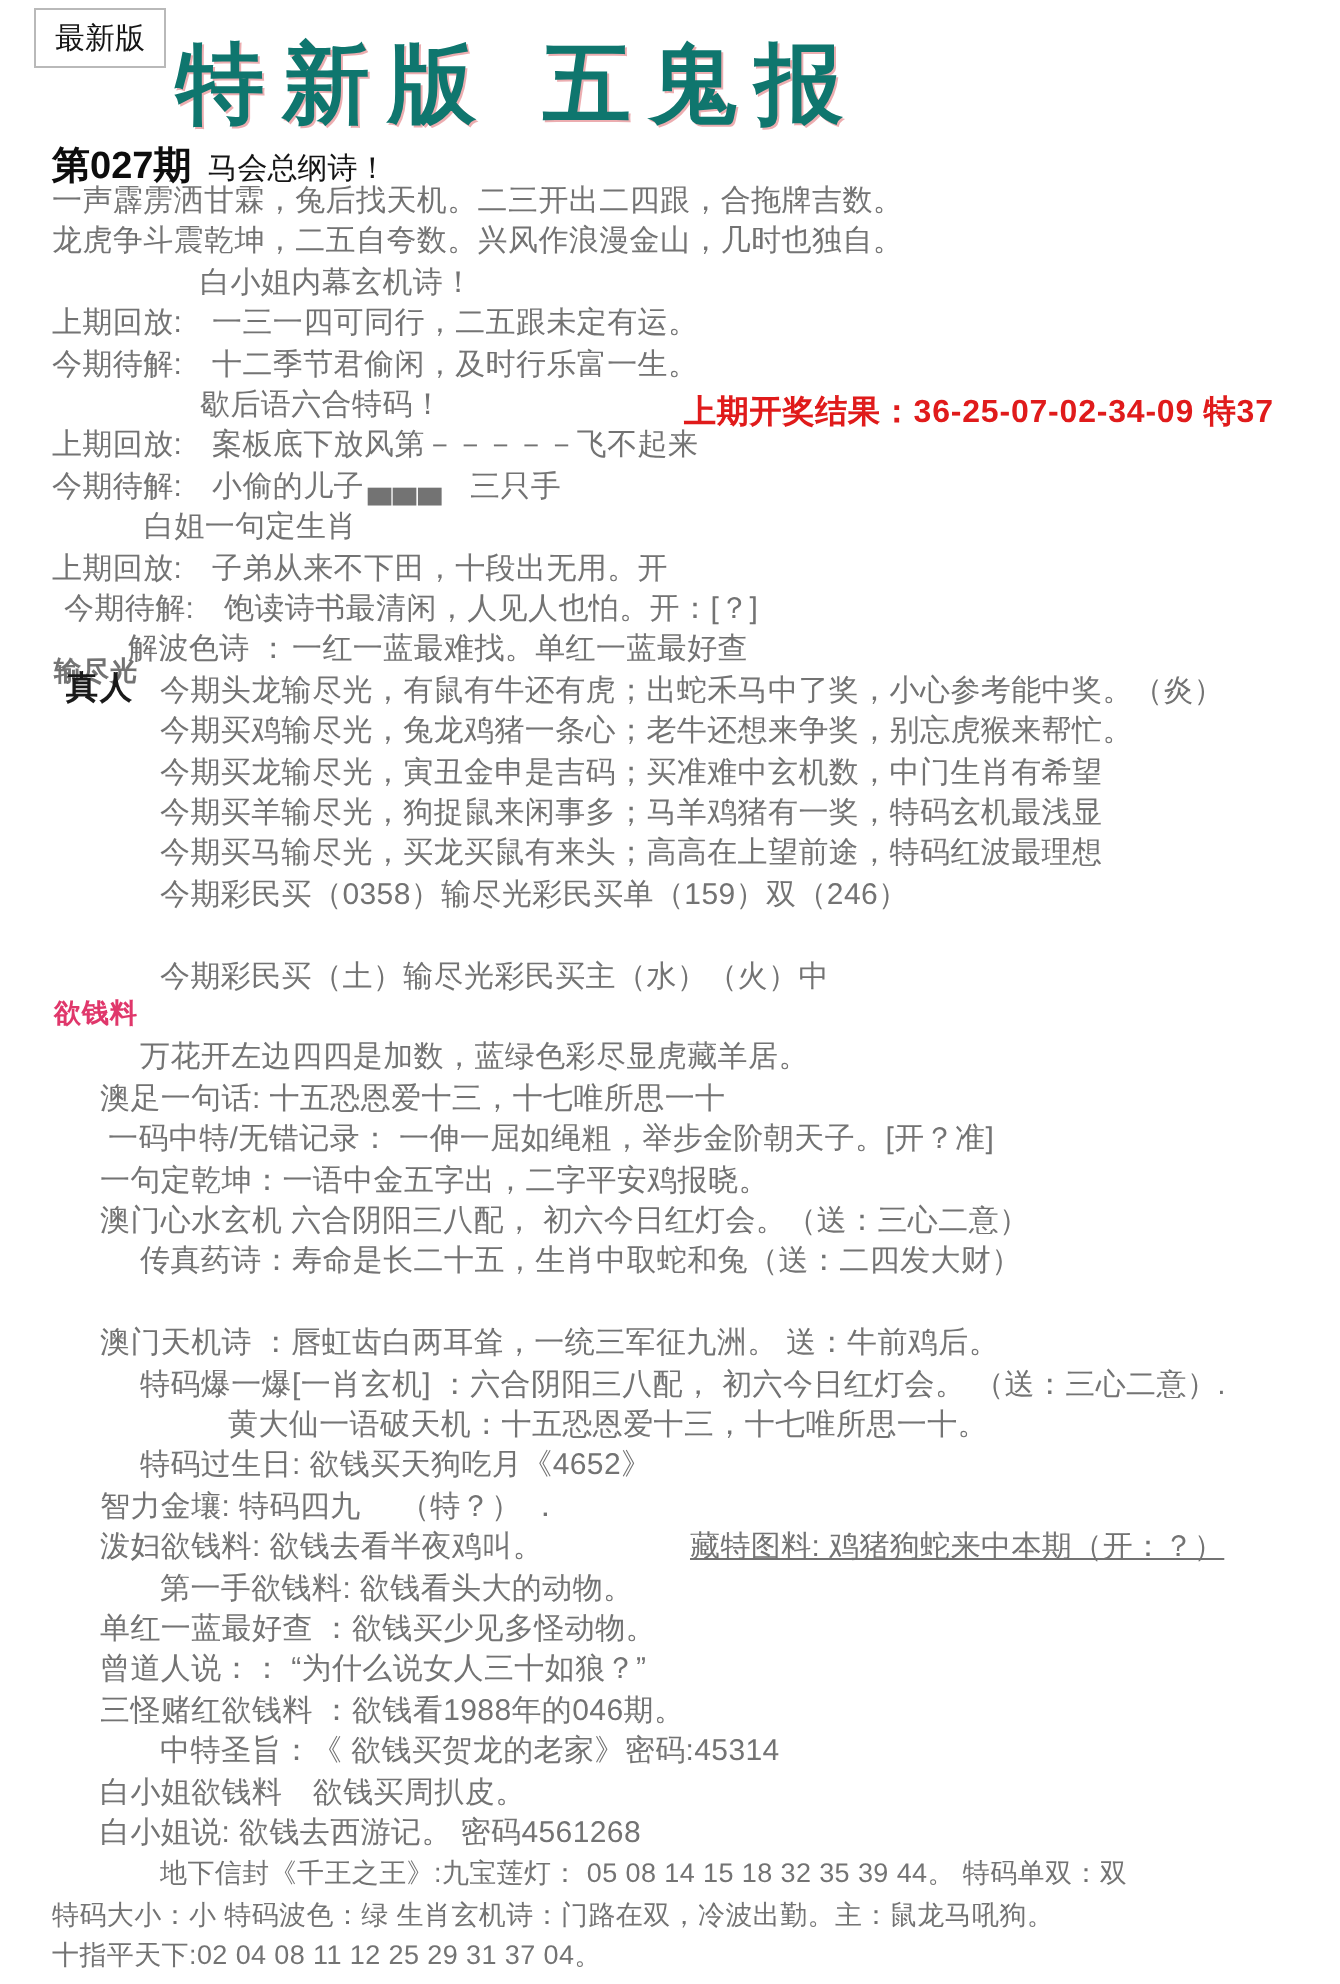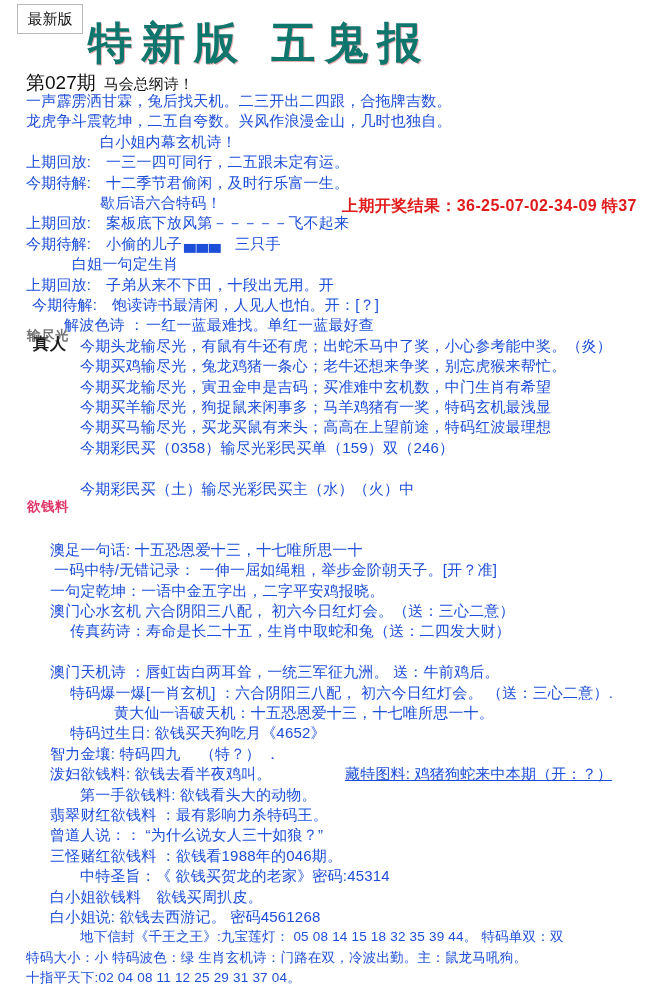--- a/index.html
+++ b/index.html
@@ -62,36 +62,36 @@
   .issue-row {
     position: absolute;
     left: 26px;
     top: 70px;
     display: flex;
     align-items: baseline;
     gap: 8px;
     white-space: nowrap;
   }
   .issue-no {
-    font-weight: normal;
+    font-weight: bold;
     font-size: 19px;
     color: #0d0d0d;
   }
   .issue-sub {
     font-size: 15px;
     color: #151515;
   }
 
   
   .ln {
     position: absolute;
     white-space: nowrap;
     font-size: 15px;
     line-height: 18px;
-    color: #1d4ed8;
+    color: #737373;
     letter-spacing: 0.2px;
   }
   .ln.sm { font-size: 13.5px; }
 
   
   .result {
     position: absolute;
     left: 342px;
     top: 196px;
     font-size: 16px;
@@ -184,36 +184,37 @@
   <div class="ln" style="left: 80px; top: 337px;">今期头龙输尽光，有鼠有牛还有虎；出蛇禾马中了奖，小心参考能中奖。（炎）</div>
   <div class="ln" style="left: 80px; top: 357px;">今期买鸡输尽光，兔龙鸡猪一条心；老牛还想来争奖，别忘虎猴来帮忙。</div>
   <div class="ln" style="left: 80px; top: 378px;">今期买龙输尽光，寅丑金申是吉码；买准难中玄机数，中门生肖有希望</div>
   <div class="ln" style="left: 80px; top: 398px;">今期买羊输尽光，狗捉鼠来闲事多；马羊鸡猪有一奖，特码玄机最浅显</div>
   <div class="ln" style="left: 80px; top: 418px;">今期买马输尽光，买龙买鼠有来头；高高在上望前途，特码红波最理想</div>
   <div class="ln" style="left: 80px; top: 439px;">今期彩民买（0358）输尽光彩民买单（159）双（246）</div>
   <div class="ln" style="left: 80px; top: 480px;">今期彩民买（土）输尽光彩民买主（水）（火）中</div>
 
   <div class="sec-label yu" style="top: 498px;">欲钱料</div>
 
+  <div class="ln" style="left: 70px; top: 520px;">万花开左边四四是加数，蓝绿色彩尽显虎藏羊居。</div>
   <div class="ln" style="left: 50px; top: 541px;">澳足一句话: 十五恐恩爱十三，十七唯所思一十</div>
   <div class="ln" style="left: 54px; top: 561px;">一码中特/无错记录： 一伸一屈如绳粗，举步金阶朝天子。[开？准]</div>
   <div class="ln" style="left: 50px; top: 582px;">一句定乾坤：一语中金五字出，二字平安鸡报晓。</div>
   <div class="ln" style="left: 50px; top: 602px;">澳门心水玄机 六合阴阳三八配， 初六今日红灯会。（送：三心二意）</div>
   <div class="ln" style="left: 70px; top: 622px;">传真药诗：寿命是长二十五，生肖中取蛇和兔（送：二四发大财）</div>
   <div class="ln" style="left: 50px; top: 663px;">澳门天机诗 ：唇虹齿白两耳耸，一统三军征九洲。 送：牛前鸡后。</div>
   <div class="ln" style="left: 70px; top: 684px;">特码爆一爆[一肖玄机] ：六合阴阳三八配， 初六今日红灯会。 （送：三心二意）.</div>
   <div class="ln" style="left: 86px; top: 704px; margin-left: 28px;">黄大仙一语破天机：十五恐恩爱十三，十七唯所思一十。</div>
   <div class="ln" style="left: 70px; top: 724px;">特码过生日: 欲钱买天狗吃月《4652》</div>
   <div class="ln" style="left: 50px; top: 745px;">智力金壤: 特码四九 　（特？）  ．</div>
 
   <div class="ln" style="left: 50px; top: 765px;">泼妇欲钱料: 欲钱去看半夜鸡叫。</div>
   <div class="ln" style="left: 345px; top: 765px; text-decoration: underline;">藏特图料: 鸡猪狗蛇来中本期（开：？）</div>
 
   <div class="ln" style="left: 80px; top: 786px;">第一手欲钱料: 欲钱看头大的动物。</div>
-  <div class="ln" style="left: 50px; top: 806px;">翡翠财红欲钱料 ：最有影响力杀特码王。</div>
+  <div class="ln" style="left: 50px; top: 806px;">单红一蓝最好查 ：欲钱买少见多怪动物。</div>
   <div class="ln" style="left: 50px; top: 826px;">曾道人说：： “为什么说女人三十如狼？”</div>
   <div class="ln" style="left: 50px; top: 847px;">三怪赌红欲钱料 ：欲钱看1988年的046期。</div>
   <div class="ln" style="left: 80px; top: 867px;">中特圣旨：《 欲钱买贺龙的老家》密码:45314</div>
   <div class="ln" style="left: 50px; top: 888px;">白小姐欲钱料　欲钱买周扒皮。</div>
   <div class="ln" style="left: 50px; top: 908px;">白小姐说: 欲钱去西游记。 密码4561268</div>
 
   <div class="ln sm" style="left: 80px; top: 928px;">地下信封《千王之王》:九宝莲灯： 05 08 14 15 18 32 35 39 44。 特码单双：双</div>
   <div class="ln sm" style="left: 26px; top: 949px;">特码大小：小 特码波色：绿 生肖玄机诗：门路在双，冷波出勤。主：鼠龙马吼狗。</div>
   <div class="ln sm" style="left: 26px; top: 969px;">十指平天下:02 04 08 11 12 25 29 31 37 04。</div>
 

